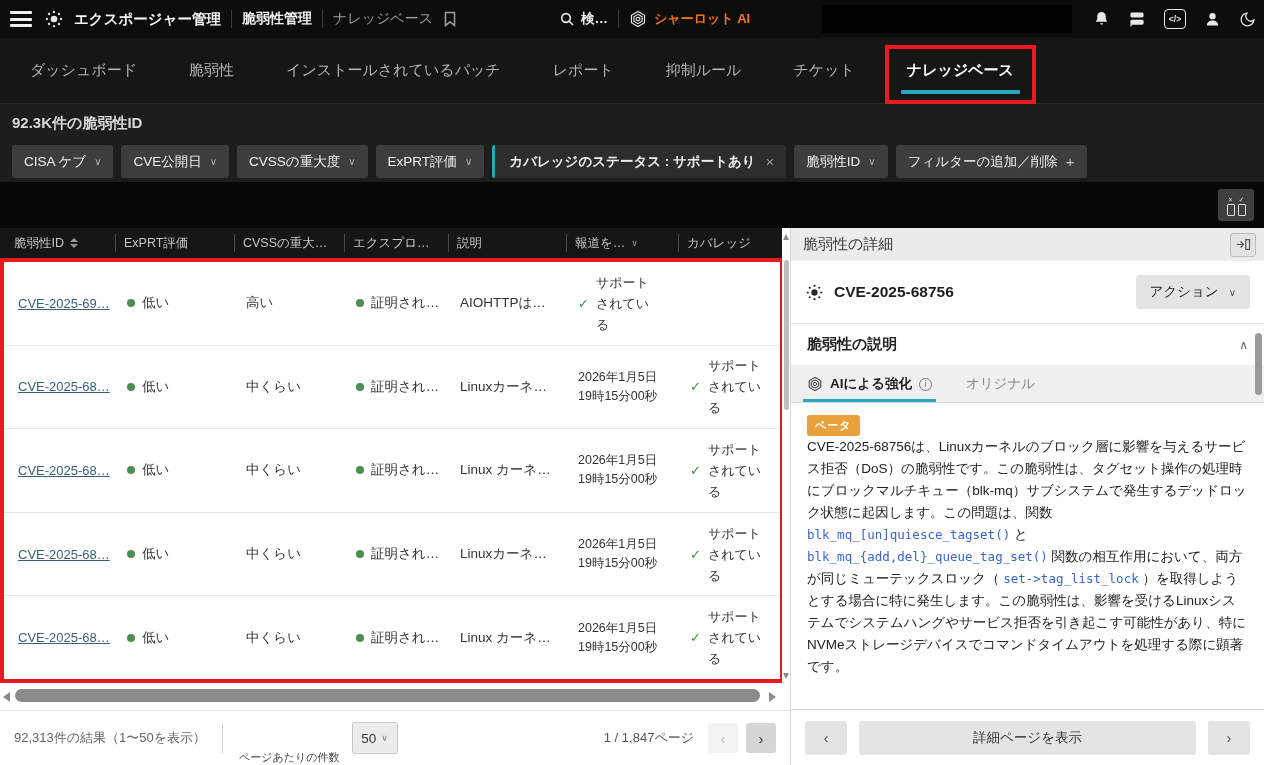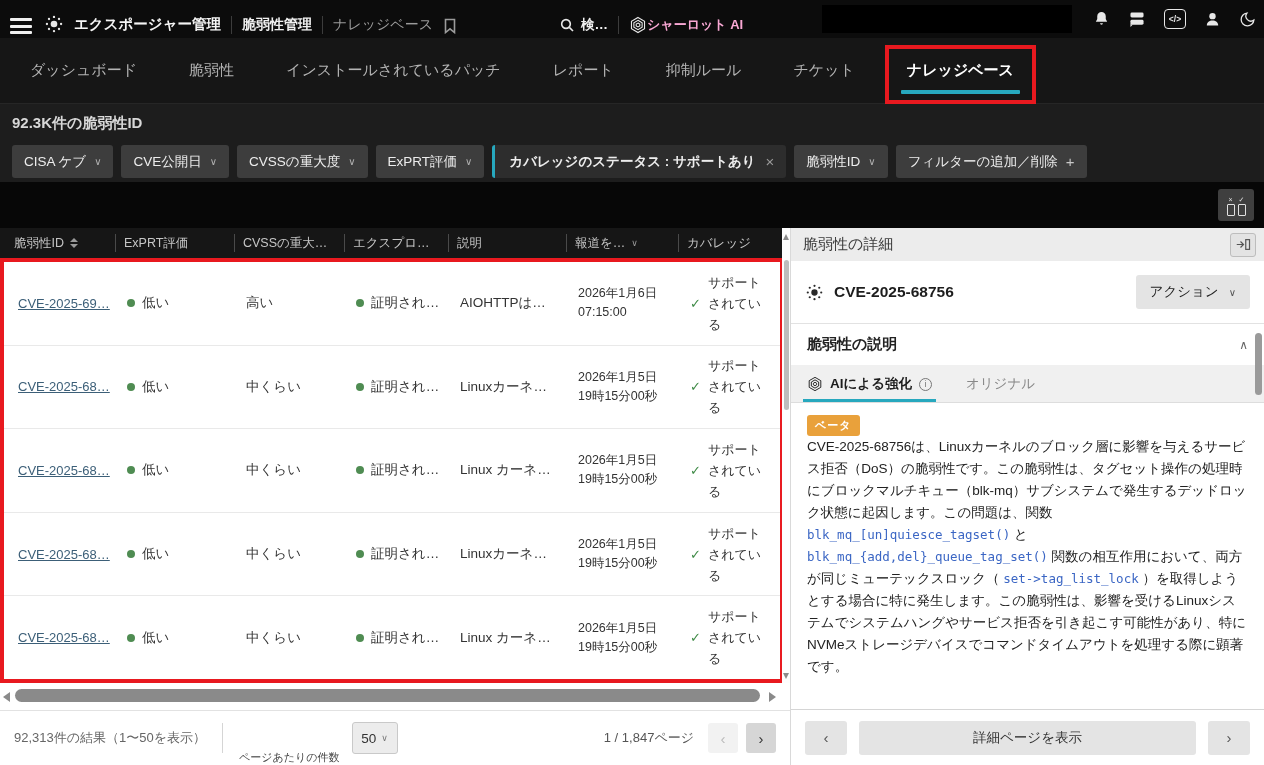--- a/index.html
+++ b/index.html
@@ -1,31 +1,31 @@
 <!DOCTYPE html>
 <html><head>
 <meta charset="utf-8">
 <style>
   * { margin:0; padding:0; box-sizing:border-box; }
   html,body { width:1264px; height:765px; overflow:hidden; }
   body { font-family:"Liberation Sans","DejaVu Sans",sans-serif; background:#0c0c0c; color:#e8e8e8; }
   .app { position:relative; width:1264px; height:765px; }
 
   
-  .topbar { height:38px; background:#0c0c0c; display:flex; align-items:flex-end; padding:4px 10px; gap:10px; position:relative; }
+  .topbar { height:38px; background:#0c0c0c; display:flex; align-items:center; padding:4px 10px; gap:10px; position:relative; }
   .hamburger { width:22px; height:16px; display:flex; flex-direction:column; justify-content:space-between; cursor:pointer; margin-right:2px; }
   .hamburger span { display:block; height:3px; background:#f0f0f0; border-radius:1px; }
   .icon { display:inline-flex; align-items:center; justify-content:center; color:#e8e8e8; }
   .icon svg { display:block; }
   .tb-title { font-size:14.5px; font-weight:bold; color:#f5f5f5; white-space:nowrap; }
   .tb-div { width:1px; height:18px; background:#3c3c3c; }
   .tb-link { font-size:14px; font-weight:bold; color:#f0f0f0; white-space:nowrap; cursor:pointer; }
   .tb-link.dim { color:#9b9b9b; font-weight:normal; }
   .tb-search { display:flex; align-items:center; gap:6px; margin-left:92px; font-size:13.5px; font-weight:bold; color:#f0f0f0; cursor:pointer; }
-  .charlotte { display:flex; align-items:center; font-size:13px; font-weight:bold; color:#f9a8d4; cursor:pointer; }
+  .charlotte { display:flex; align-items:center; gap:7px; font-size:13px; font-weight:bold; color:#f97316; cursor:pointer; }
   .redacted { position:absolute; left:822px; top:5px; width:250px; height:28px; background:#000; }
   .tb-right { position:absolute; right:8px; top:0; height:38px; display:flex; align-items:center; gap:18px; }
   .codebox { border:1.5px solid #e8e8e8; border-radius:4px; width:22px; height:20px; display:flex; align-items:center; justify-content:center; font-size:8.5px; font-weight:bold; color:#e8e8e8; letter-spacing:0; }
 
   
   .tabbar { height:66px; background:#161616; display:flex; align-items:center; padding-left:30px; gap:52px; border-bottom:1px solid #262626; }
   .tab { font-size:15px; color:#b4b4b4; cursor:pointer; position:relative; white-space:nowrap; }
   .tab.active { color:#ffffff; font-weight:bold; }
   .tab.active .underline { position:absolute; left:-6px; right:-6px; bottom:-14px; height:4px; background:#27a8be; border-radius:1px; }
   .tab.active .redframe { position:absolute; left:-22px; right:-22px; top:-16px; bottom:-24px; border:4px solid #e8191f; pointer-events:none; }
@@ -304,24 +304,20 @@
             <div class="cell">
               <span class="dot"></span>
               <span>低い</span>
             </div>
             <div class="cell">高い</div>
             <div class="cell">
               <span class="dot"></span>
               <span>証明され…</span>
             </div>
             <div class="cell">AIOHTTPは…</div>
-            <div class="cell date">
-              <div>2026年1月6日</div>
-              <div>07:15:00</div>
-            </div>
             <div class="cell cov">
               <span class="check">✓</span>
               <span class="covtxt">サポートされている</span>
             </div>
           </div>
           <div class="trow grid">
             <div class="cell">
               <a class="cve">CVE-2025-68…</a>
             </div>
             <div class="cell">

